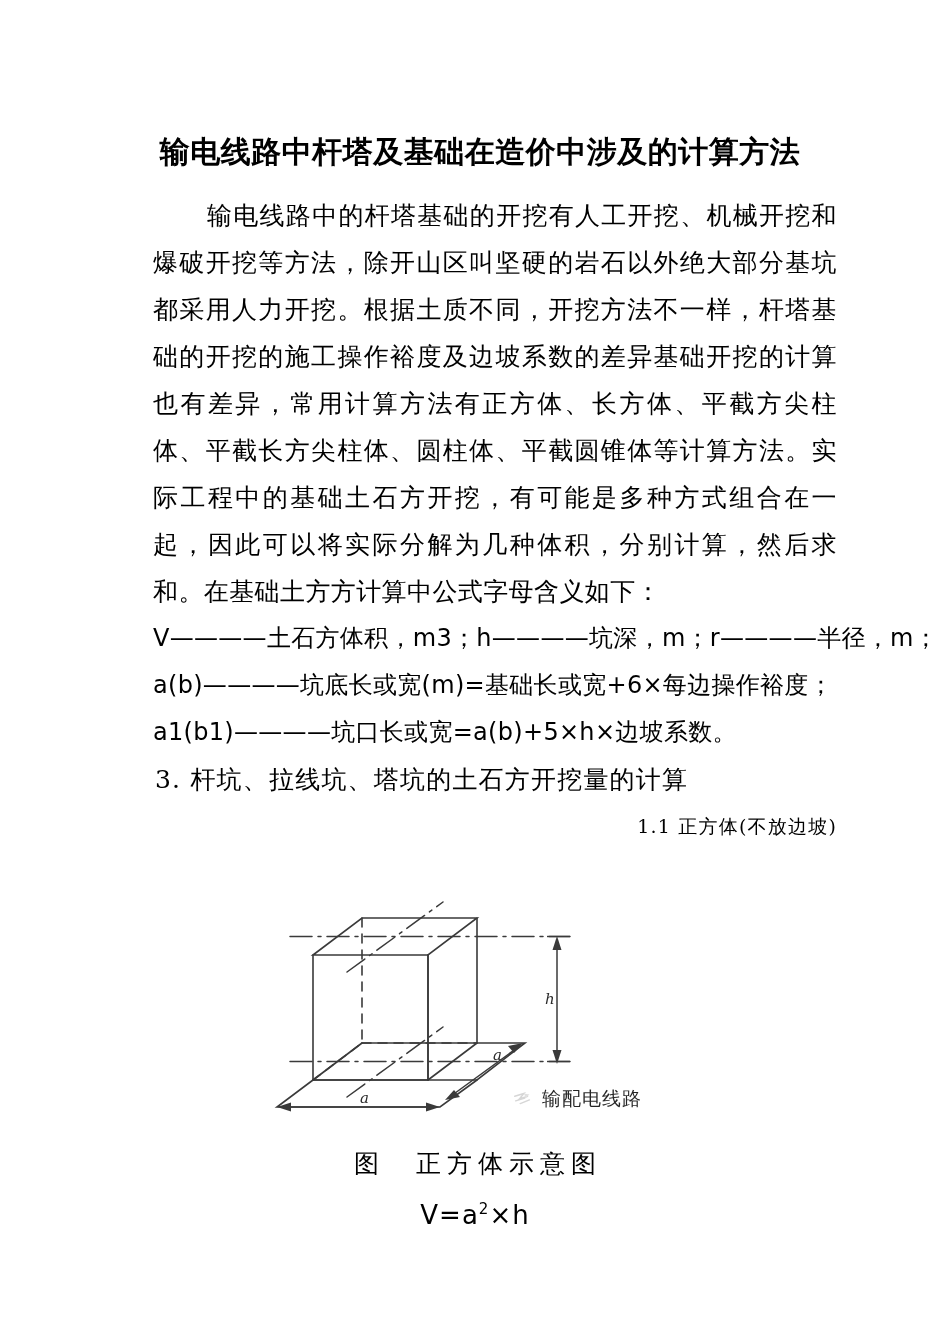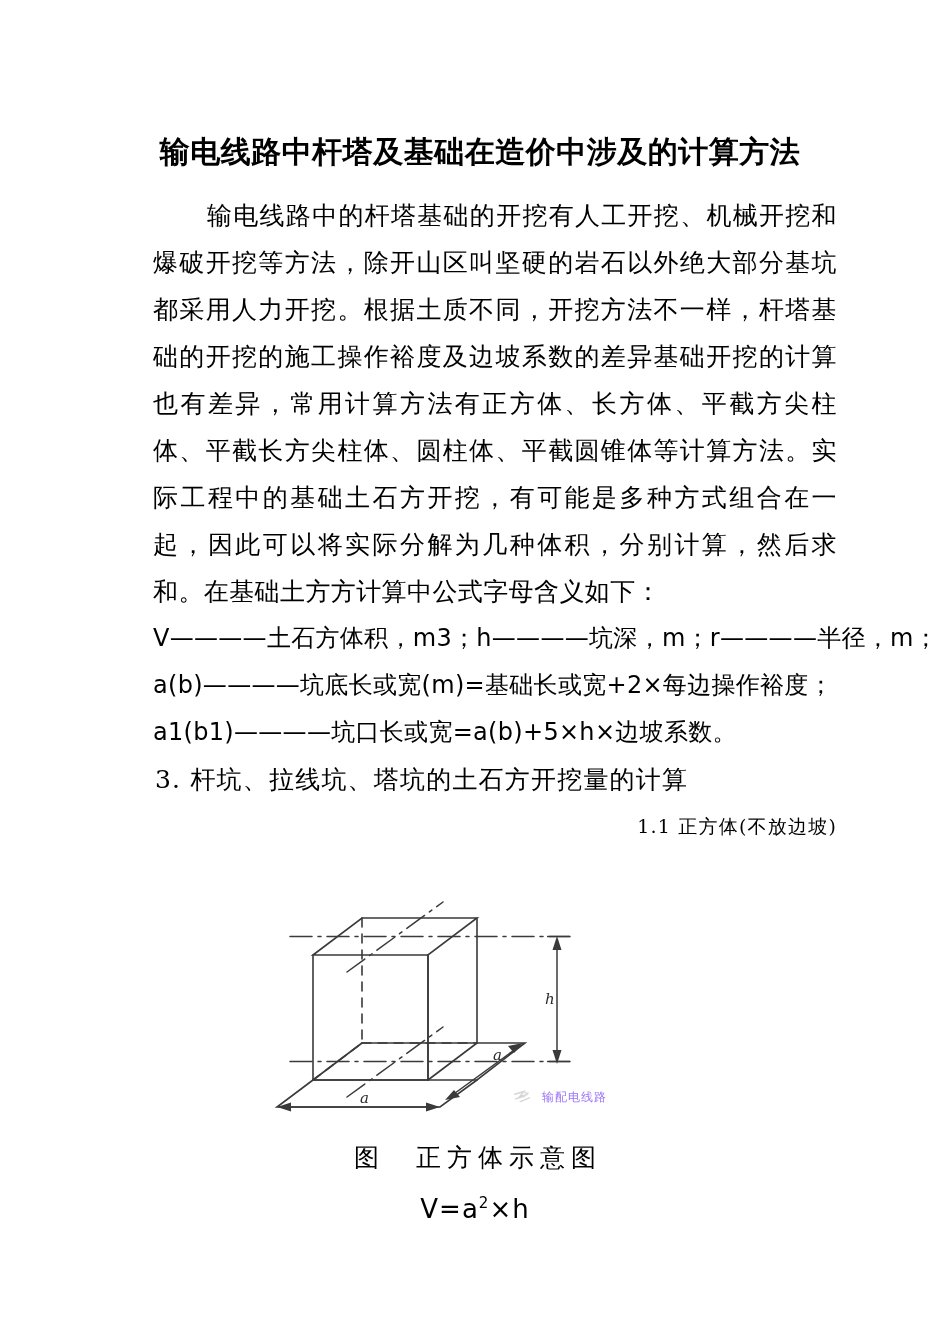--- a/index.html
+++ b/index.html
@@ -102,20 +102,21 @@
     width: 950px;
     height: 240px;
     position: relative;
   }
   .figure-svg-holder svg {
     display: block;
     margin: 0 auto;
   }
 
   .fig-caption {
+    margin-top: 6px;
     text-align: center;
     font-family: "DejaVu Serif", serif;
     font-size: 25px;
     letter-spacing: 6px;
     line-height: 36px;
     padding-left: 6px;
   }
   .fig-formula {
     margin-top: 16px;
     text-align: center;
@@ -130,43 +131,43 @@
     line-height: 0;
   }
 
   .wm {
     position: absolute;
     left: 512px;
     top: 1086px;
     display: flex;
     align-items: center;
     gap: 8px;
-    color: #8b5cf6;
+    color: #000000;
     font-family: Liberation Serif, serif;
-    font-size: 12px;
+    font-size: 19px;
     letter-spacing: 1px;
     opacity: 0.85;
     user-select: none;
   }
   .wm-logo { width: 22px; height: 22px; display: block; }
 </style>
 </head>
 <body>
 
 <div class="page">
 
   <h1 class="doc-title">输电线路中杆塔及基础在造价中涉及的计算方法</h1>
 
   <div class="body-block">
 
     <p class="para">输电线路中的杆塔基础的开挖有人工开挖、机械开挖和爆破开挖等方法，除开山区叫坚硬的岩石以外绝大部分基坑都采用人力开挖。根据土质不同，开挖方法不一样，杆塔基础的开挖的施工操作裕度及边坡系数的差异基础开挖的计算也有差异，常用计算方法有正方体、长方体、平截方尖柱体、平截长方尖柱体、圆柱体、平截圆锥体等计算方法。实际工程中的基础土石方开挖，有可能是多种方式组合在一起，因此可以将实际分解为几种体积，分别计算，然后求和。在基础土方方计算中公式字母含义如下：</p>
 
     <p class="formula-line">V————土石方体积，m3；h————坑深，m；r————半径，m；</p>
 
-    <p class="formula-line">a(b)————坑底长或宽(m)=基础长或宽+2×每边操作裕度；</p>
+    <p class="formula-line">a(b)————坑底长或宽(m)=基础长或宽+6×每边操作裕度；</p>
 
     <p class="formula-line">a1(b1)————坑口长或宽=a(b)+5×h×边坡系数。</p>
 
     <p class="heading-1">3. 杆坑、拉线坑、塔坑的土石方开挖量的计算</p>
 
     <p class="heading-2">1.1  正方体(不放边坡)</p>
 
   </div>
 
   <div class="figure-wrap">

